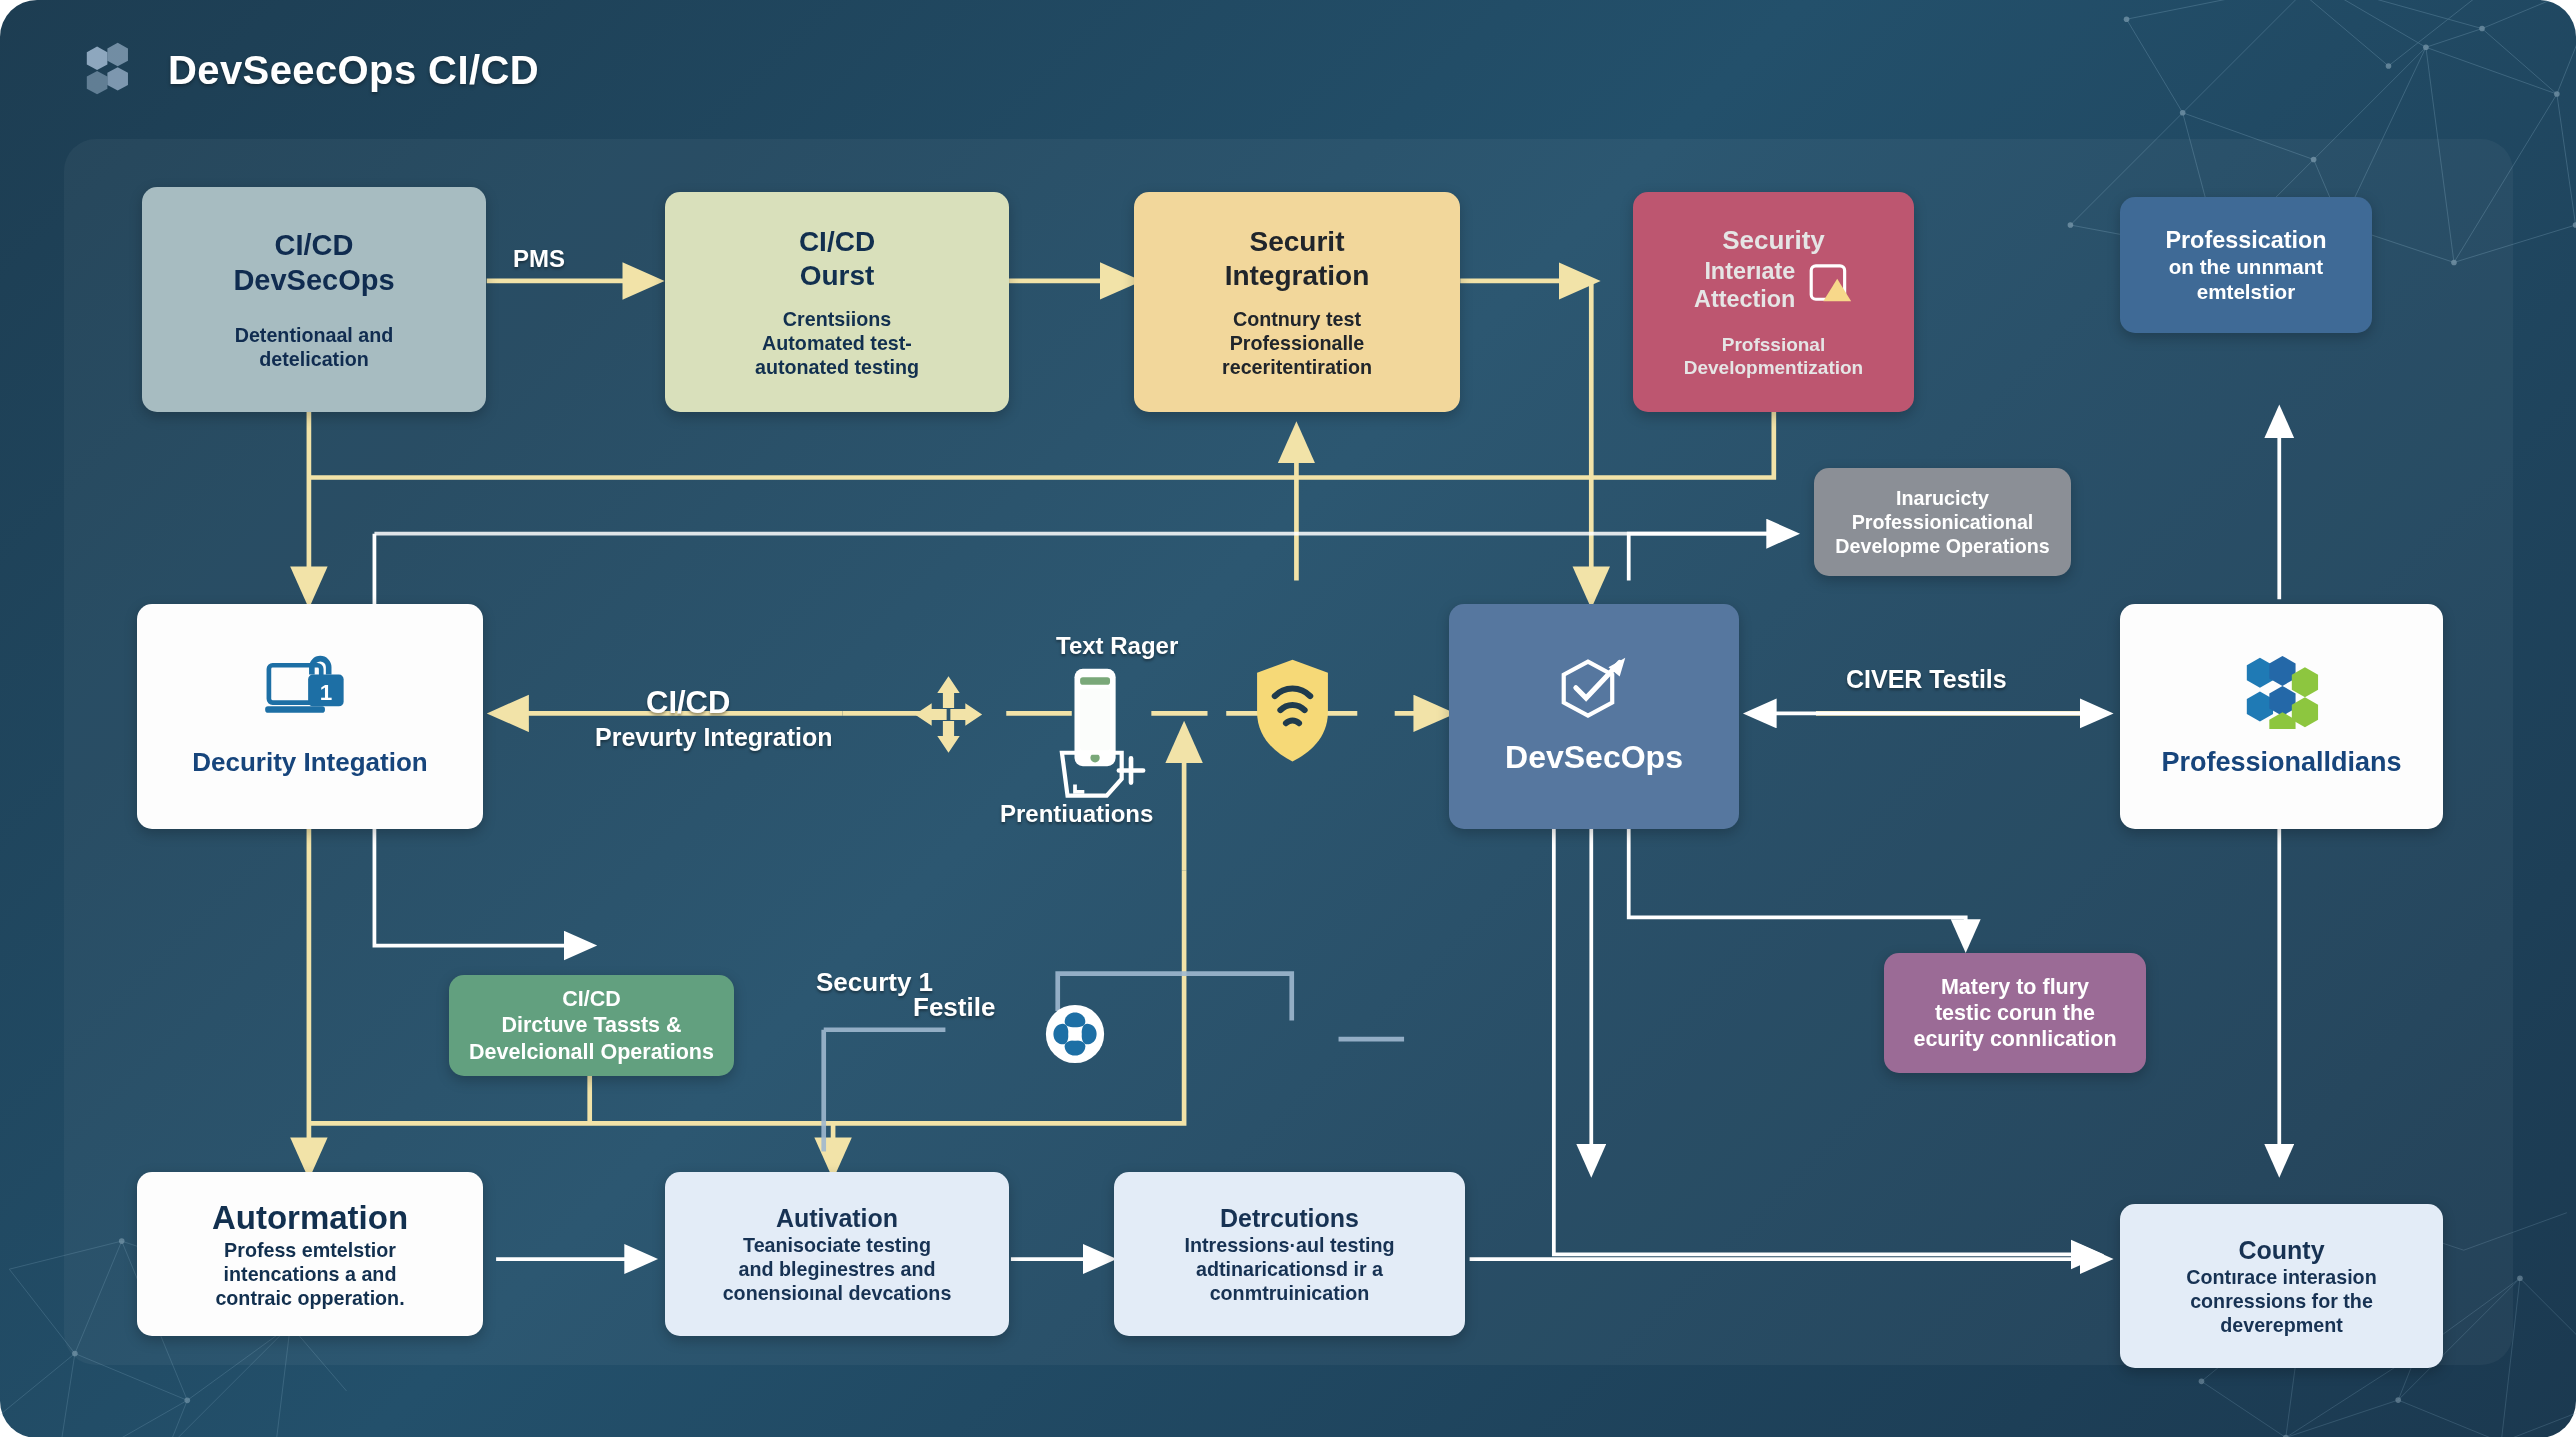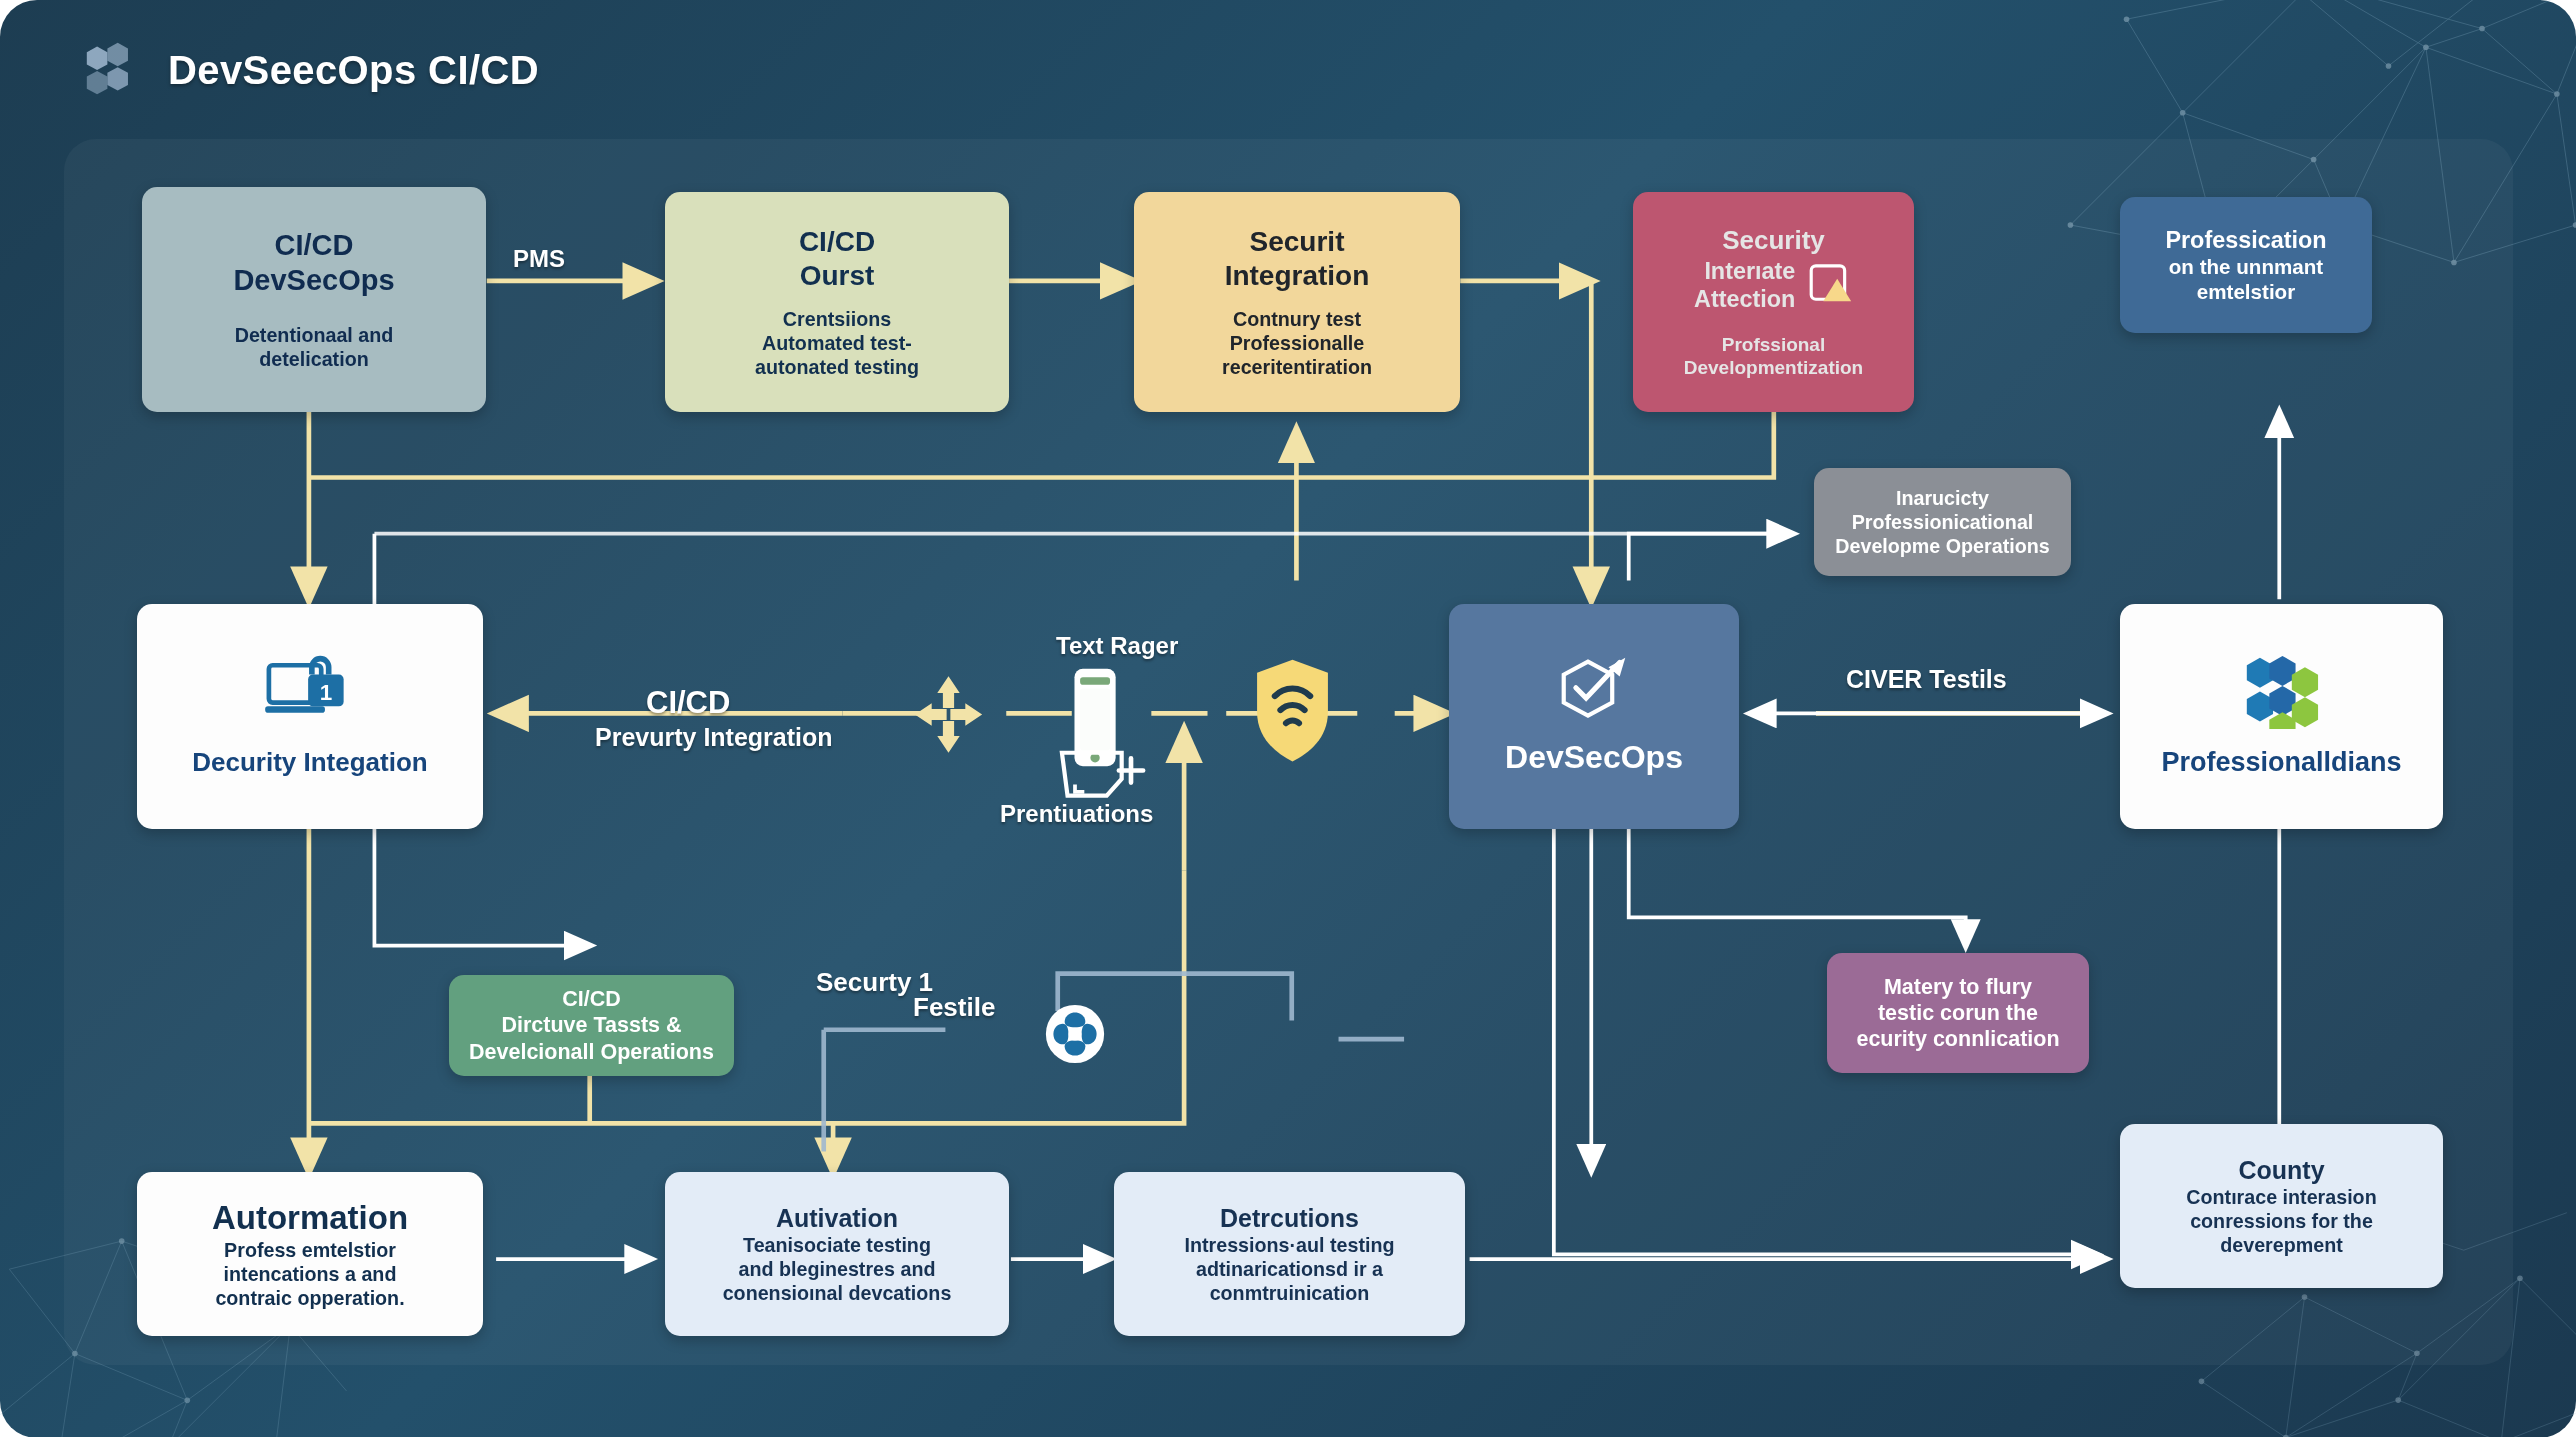--- a/index.html
+++ b/index.html
@@ -337,21 +337,21 @@
     </span>
     <div class="t" style="font-size:27px">Professionalldians</div>
   </div>
 
   <div class="node n-green" style="left:449px; top:975px; width:285px; height:101px;">
     <div class="s" style="font-size:21.5px">CI/CD</div>
     <div class="s" style="font-size:21.5px">Dirctuve Tassts &amp;</div>
     <div class="s" style="font-size:21.5px">Develcionall Operations</div>
   </div>
 
-  <div class="node n-purple" style="left:1827px; top:953px; width:262px; height:120px;">
+  <div class="node n-purple" style="left:1884px; top:953px; width:262px; height:120px;">
     <div class="s" style="font-size:21.5px">Matery to flury</div>
     <div class="s" style="font-size:21.5px">testic corun the</div>
     <div class="s" style="font-size:21.5px">ecurity connlication</div>
   </div>
 
   <div class="node n-white" style="left:137px; top:1172px; width:346px; height:164px;">
     <div class="t" style="font-size:33px; color:#12304f">Autormation</div>
     <div class="s" style="font-size:19.7px; color:#12304f">Profess emtelstior</div>
     <div class="s" style="font-size:19.7px; color:#12304f">intencations a and</div>
     <div class="s" style="font-size:19.7px; color:#12304f">contraic opperation.</div>
@@ -364,21 +364,21 @@
     <div class="s" style="font-size:19.7px">conensioınal devcations</div>
   </div>
 
   <div class="node n-ice" style="left:1114px; top:1172px; width:351px; height:164px;">
     <div class="t" style="font-size:25px">Detrcutions</div>
     <div class="s" style="font-size:19.7px">Intressions·aul testing</div>
     <div class="s" style="font-size:19.7px">adtinaricationsd ir a</div>
     <div class="s" style="font-size:19.7px">conmtruinication</div>
   </div>
 
-  <div class="node n-ice" style="left:2120px; top:1124px; width:323px; height:164px;">
+  <div class="node n-ice" style="left:2120px; top:1204px; width:323px; height:164px;">
     <div class="t" style="font-size:25px">County</div>
     <div class="s" style="font-size:19.7px">Contırace interasion</div>
     <div class="s" style="font-size:19.7px">conressions for the</div>
     <div class="s" style="font-size:19.7px">deverepment</div>
   </div>
 
   <div class="icon-wrap" style="left:913px; top:674px;">
     <svg width="71" height="81" viewBox="0 0 76 86">
       <g fill="#f2e3a8">
         <polygon points="38,2 50,20 44,20 44,36 32,36 32,20 26,20"></polygon>

